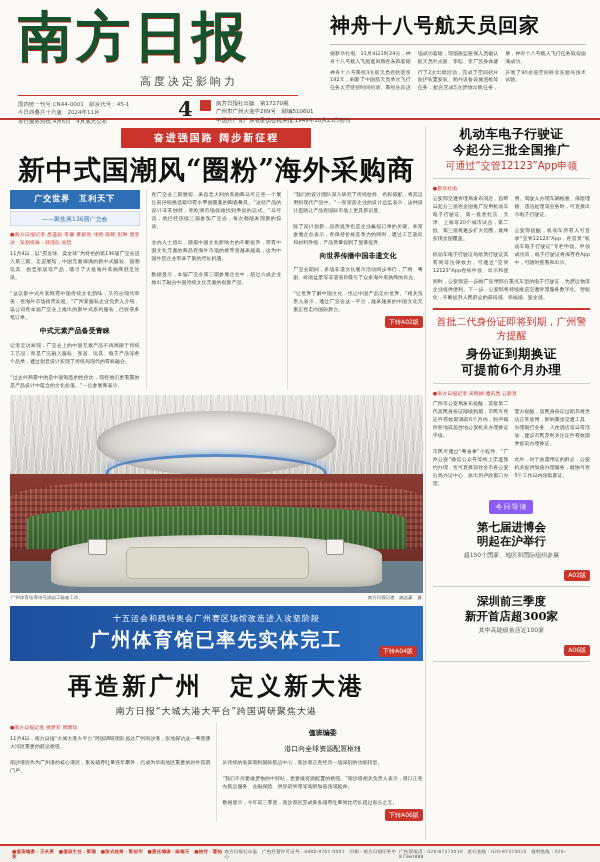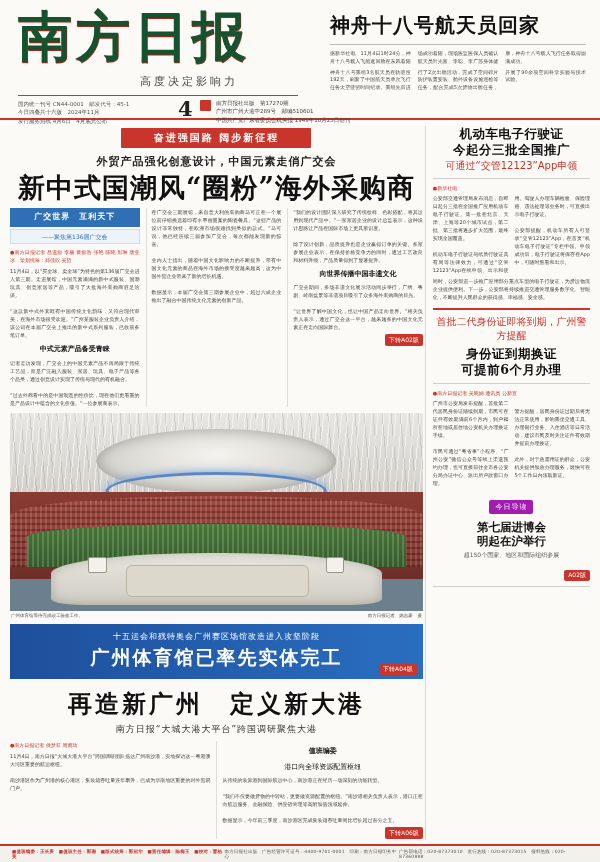--- a/index.html
+++ b/index.html
@@ -322,21 +322,21 @@
   .rsub{font-size:10px;color:#c9342b;text-align:center;margin:2px 0 3px 0;}
   .rrule{border-top:1px solid #cfcfcf;margin:5px 0;}
   .rrule.red{border-top:2px solid #c9342b;}
   .rdot{
     font-size:5px;color:#c9342b;line-height:1.6;margin-bottom:2px;
   }
   .rtext{font-size:5px;color:#444;line-height:1.6;text-align:justify;}
   .rtext.c2{column-count:2;column-gap:6px;}
   .section-label{
     display:inline-block;
-    background:#a21caf;color:#fff;font-size:7px;
+    background:#8b5cf6;color:#fff;font-size:7px;
     padding:2px 6px;border-radius:2px;letter-spacing:1px;margin-bottom:4px;
   }
   .brief{
     font-family:"DejaVu Serif","Liberation Serif",serif;
     font-size:11.5px;font-weight:700;color:#111;text-align:center;line-height:1.3;
   }
   .brief-sub{font-size:6px;color:#555;text-align:center;margin-top:2px;}
   .brief-ref{text-align:right;margin-top:2px;}
 
   
@@ -377,21 +377,20 @@
       <div class="mini-text c3">据新华社电　11月4日1时24分，神舟十八号载人飞船返回舱在东风着陆场成功着陆，现场医监医保人员确认航天员叶光富、李聪、李广苏身体健康，神舟十八号载人飞行任务取得圆满成功。</div>
       <div class="mini-text c3" style="margin-top:3px">神舟十八号乘组3名航天员在轨驻留192天，刷新了中国航天员单次飞行任务太空驻留时间纪录。乘组先后进行了2次出舱活动，完成了空间碎片防护装置安装、舱外设备设施巡检等任务，配合完成5次货物出舱任务，开展了90余项空间科学实验与技术试验。</div>
     </div>
   </div>
 
   <div class="content">
 
     <div class="col-left">
 
       <div class="ribbon">奋进强国路 阔步新征程</div>
-      <div class="lead-kicker">外贸产品强化创意设计，中国元素走俏广交会</div>
       <div class="lead-head">新中式国潮风“圈粉”海外采购商</div>
 
       <div class="lead-body">
         <div class="lead-col">
           <div class="tagbox">广交世界　互利天下</div>
           <div class="tagbox-sub">——聚焦第136届广交会</div>
           <div class="dotlead">●南方日报记者 昌道励 李赫 黄叙浩 张艳 陈晓 彭琳 唐亚冰　策划统筹：郑佳欣 吴哲</div>
           <div style="white-space:pre-line">11月4日，以“买全球、卖全球”为特色的第136届广交会进入第三期。走进展馆，中国元素满满的新中式服装、国潮玩具、创意家居等产品，吸引了大批海外采购商驻足洽谈。
 
 “这款新中式外套既有中国传统文化韵味，又符合现代审美，在海外市场很受欢迎。”广州某服装企业负责人介绍，该公司在本届广交会上推出的新中式系列服装，已收获多笔订单。</div>
@@ -508,20 +507,27 @@
       </div>
 
       <div class="rcard">
         <div class="brief" style="white-space:pre-line">第七届进博会
 明起在沪举行</div>
         <div class="brief-sub">超150个国家、地区和国际组织参展</div>
         <div class="brief-ref"><span class="redref">A02版</span></div>
         <div class="rrule"></div>
       </div>
 
+      <div class="rcard">
+        <div class="brief" style="white-space:pre-line">深圳前三季度
+新开首店超300家</div>
+        <div class="brief-sub">其中高能级首店近100家</div>
+        <div class="brief-ref"><span class="redref">A06版</span></div>
+        <div class="rrule"></div>
+      </div>
 
 
     </div>
   </div>
 
   <div class="footer">
     <span class="seal">■值班编委：王长庚　■值班主任：郭珊　■版式统筹：郭冠华　■责任编辑：陈梅玉　■校对：曹柏英</span>
     <span>南方日报社出版　广告经营许可证号：4400-9701-0001　印刷：南方日报印务中心</span>
     <span>广告部电话：020-87373010　发行热线：020-87373015　报料热线：020-87360888</span>
   </div>

